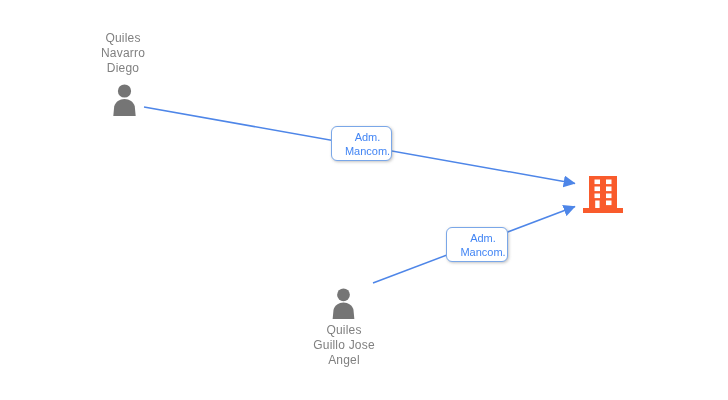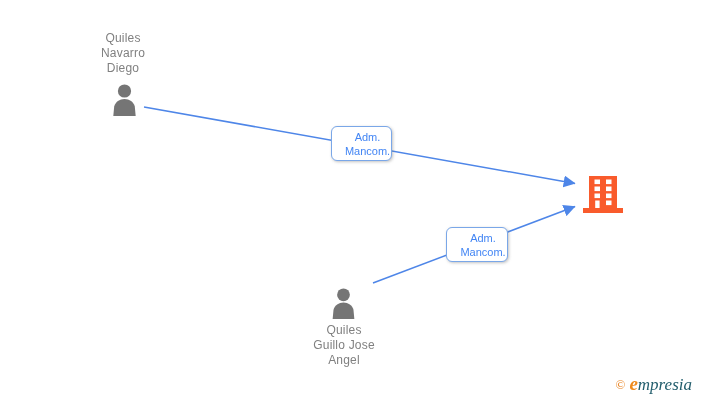--- a/index.html
+++ b/index.html
@@ -82,17 +82,14 @@
   <div class="node-icon" style="left:330px; top:288px;">
     <svg width="27" height="31" viewBox="0 0 27 32">
       <circle cx="13.5" cy="7" r="6.6" fill="#757575"></circle>
       <path d="M13.5 15 C8.6 15 4.4 18 3.2 22.4 L2.3 32 L24.7 32 L23.8 22.4 C22.6 18 18.4 15 13.5 15 Z" fill="#757575"></path>
     </svg>
   </div>
   <div class="node-label" style="left:284px; top:323px; width:120px;">Quiles
 Guillo Jose
 Angel</div>
 
-  <div class="brand">
-    <span class="c">©</span><span class="e">e</span><span class="rest">mpresia</span>
-  </div>
 
 </div>
 
 </body></html>

